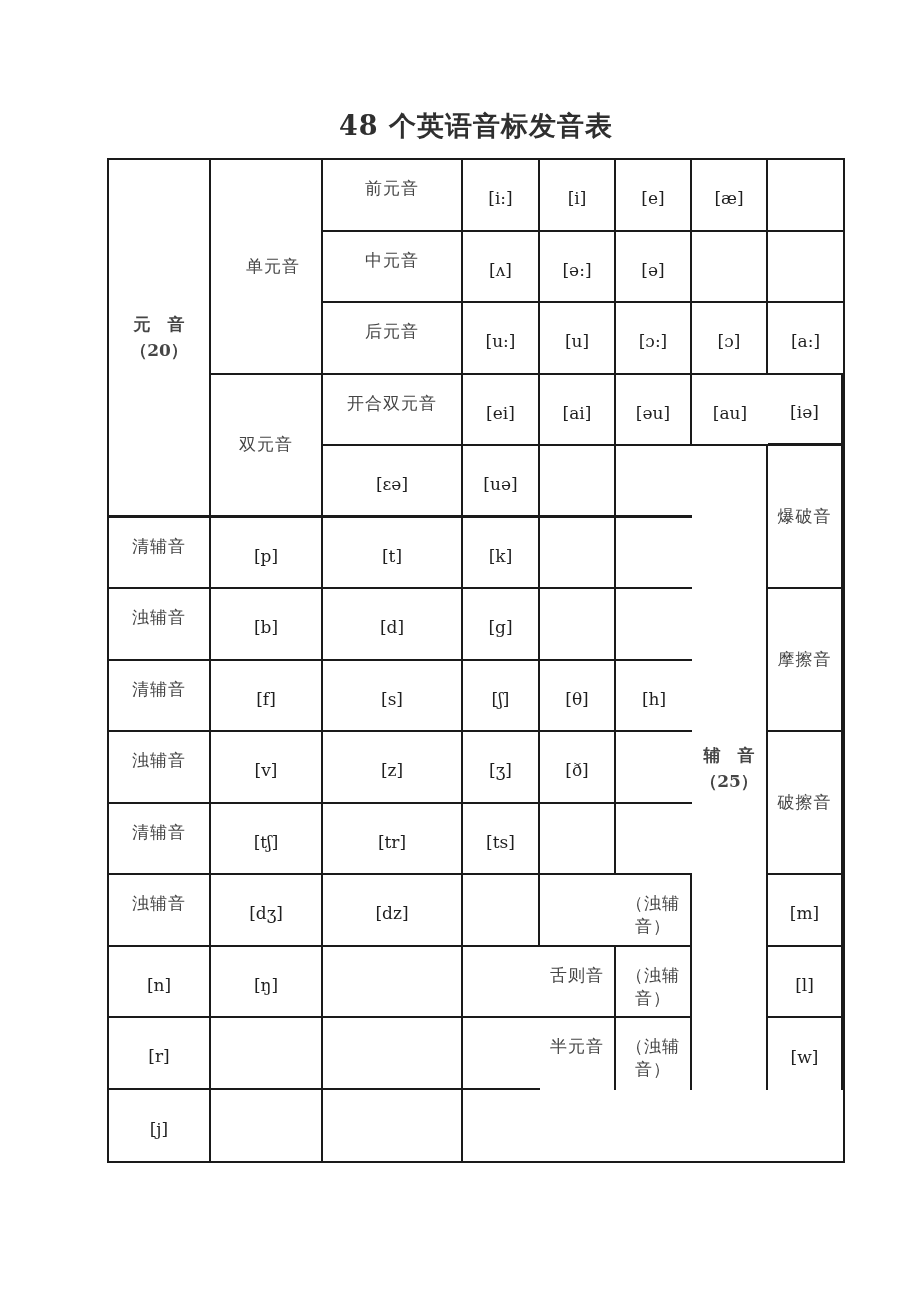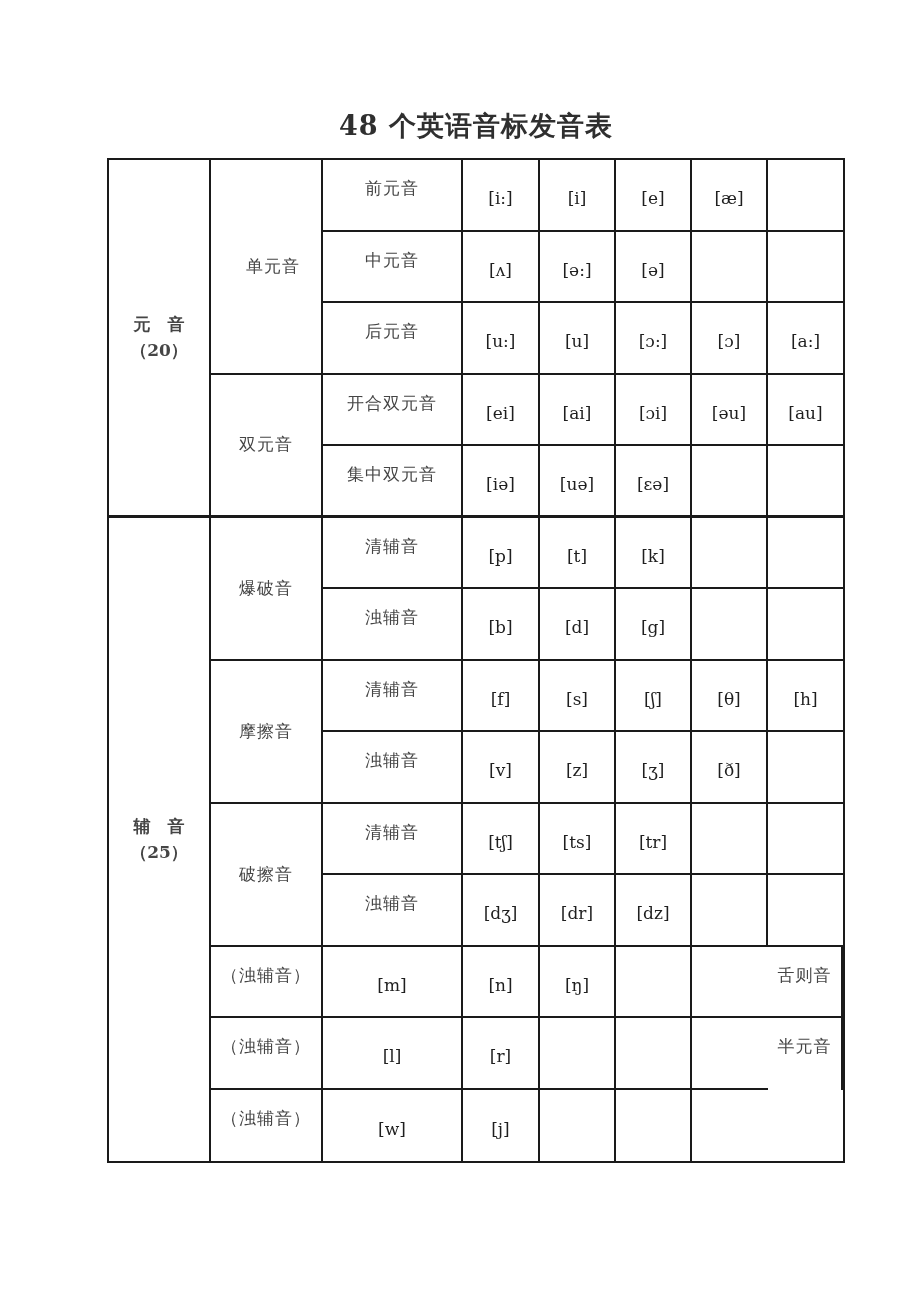--- a/index.html
+++ b/index.html
@@ -75,28 +75,26 @@
     <div class="cell c-sym">[u:]</div>
     <div class="cell c-sym">[u]</div>
     <div class="cell c-sym">[ɔ:]</div>
     <div class="cell c-sym">[ɔ]</div>
     <div class="cell c-sym last-col">[a:]</div>
 
     <div class="cell c-sub rs2 sec-end">双元音</div>
     <div class="cell c-type c-top">开合双元音</div>
     <div class="cell c-sym">[ei]</div>
     <div class="cell c-sym">[ai]</div>
-    <div class="cell c-sym">[ɔi]</div>
     <div class="cell c-sym">[əu]</div>
     <div class="cell c-sym last-col">[au]</div>
 
-    <div class="cell c-type c-top sec-end">集中双元音</div>
     <div class="cell c-sym sec-end">[iə]</div>
+    <div class="cell c-sym sec-end">[ɛə]</div>
     <div class="cell c-sym sec-end">[uə]</div>
-    <div class="cell c-sym sec-end">[ɛə]</div>
     <div class="cell c-sym sec-end"></div>
     <div class="cell c-sym sec-end last-col"></div>
 
     <div class="cell c-group rs9 bottom-end">
       <span>辅　音</span>
       <span>（25）</span>
     </div>
     <div class="cell c-sub rs2">爆破音</div>
     <div class="cell c-type c-top">清辅音</div>
     <div class="cell c-sym">[p]</div>
@@ -123,28 +121,27 @@
     <div class="cell c-type c-top">浊辅音</div>
     <div class="cell c-sym">[v]</div>
     <div class="cell c-sym">[z]</div>
     <div class="cell c-sym">[ʒ]</div>
     <div class="cell c-sym">[ð]</div>
     <div class="cell c-sym last-col"></div>
 
     <div class="cell c-sub rs2">破擦音</div>
     <div class="cell c-type c-top">清辅音</div>
     <div class="cell c-sym">[tʃ]</div>
+    <div class="cell c-sym">[tr]</div>
     <div class="cell c-sym">[ts]</div>
-    <div class="cell c-sym">[tr]</div>
     <div class="cell c-sym"></div>
     <div class="cell c-sym last-col"></div>
 
     <div class="cell c-type c-top">浊辅音</div>
     <div class="cell c-sym">[dʒ]</div>
-    <div class="cell c-sym">[dr]</div>
     <div class="cell c-sym">[dz]</div>
     <div class="cell c-sym"></div>
     <div class="cell c-sym last-col"></div>
 
     <div class="cell c-type c-top">（浊辅音）</div>
     <div class="cell c-sym">[m]</div>
     <div class="cell c-sym">[n]</div>
     <div class="cell c-sym">[ŋ]</div>
     <div class="cell c-sym"></div>
     <div class="cell c-sym last-col"></div>

